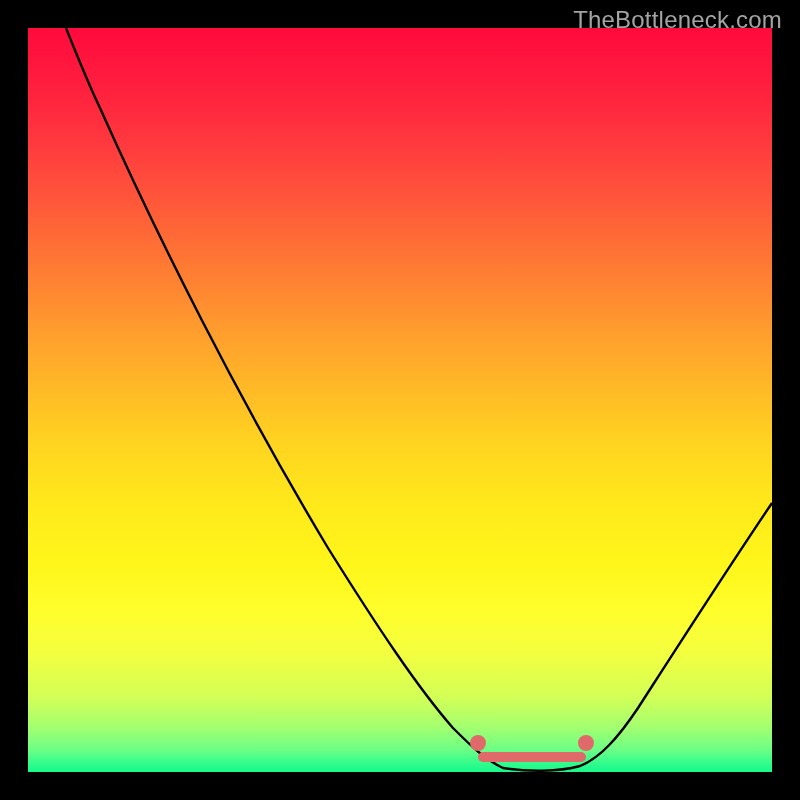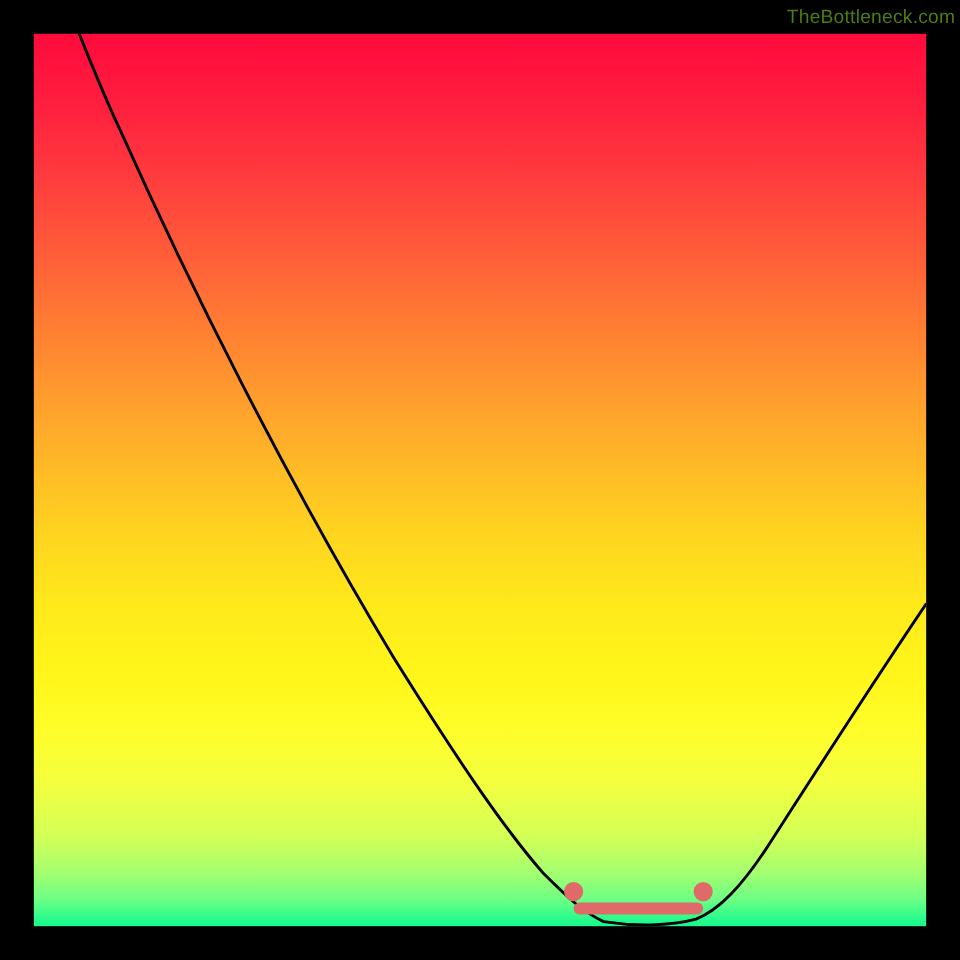--- a/index.html
+++ b/index.html
@@ -51,23 +51,23 @@
   }
   .curve-svg {
     position: absolute;
     inset: 0;
     width: 100%;
     height: 100%;
   }
   .watermark {
     position: absolute;
     top: 6px;
-    right: 4px;
-    color: #4d7c0f;
-    font-size: 16px;
+    right: 18px;
+    color: #a3a3a3;
+    font-size: 24px;
     font-weight: 500;
     letter-spacing: 0.2px;
     user-select: none;
   }
 </style>
 </head>
 <body>
 
 <div class="wrap">
 

